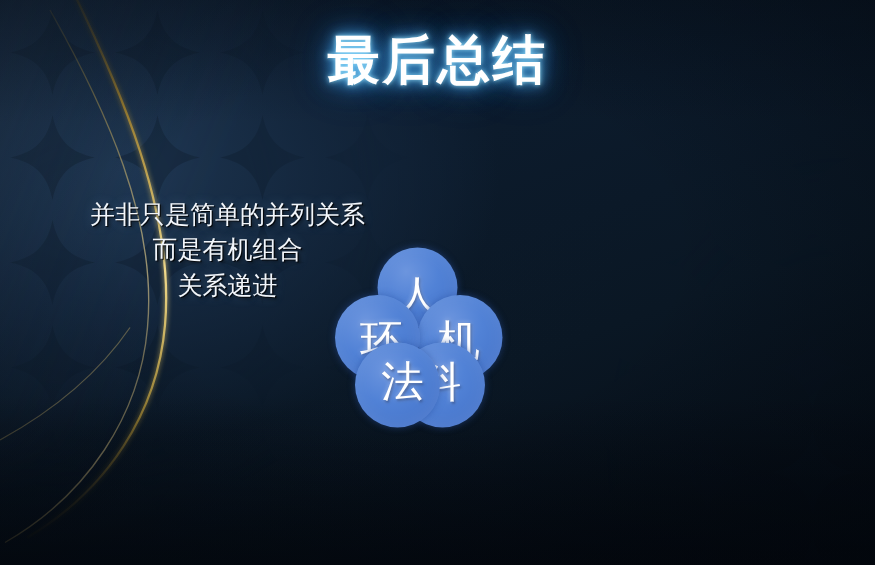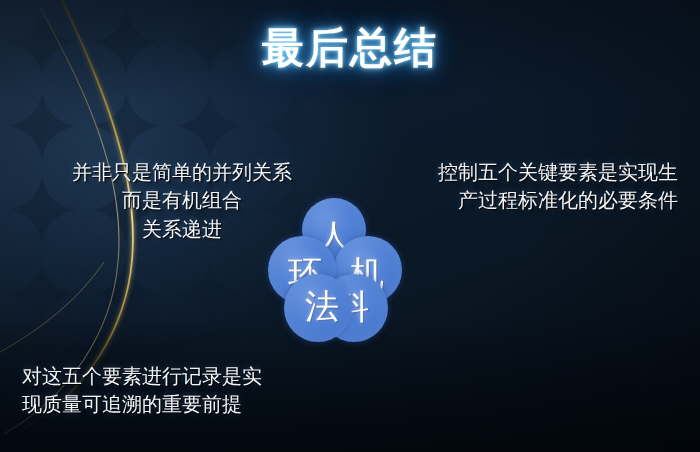--- a/index.html
+++ b/index.html
@@ -186,25 +186,21 @@
   </svg>
 
   <div class="bg-vignette"></div>
 
   <div class="title">最后总结</div>
 
   <div class="body-text" id="txt-top-left">并非只是简单的并列关系
 而是有机组合
 关系递进</div>
 
-  <div class="body-text" id="txt-top-right">控制五个关键要素是实现生
-产过程标准化的必要条件</div>
-
-  <div class="body-text" id="txt-bot-left">对这五个要素进行记录是实
-现质量可追溯的重要前提</div>
+
 
 
   <div class="flower">
     <div class="bubble" id="bubble-ren">
       <span>人</span>
     </div>
     <div class="bubble" id="bubble-huan">
       <span>环</span>
     </div>
     <div class="bubble" id="bubble-ji">

